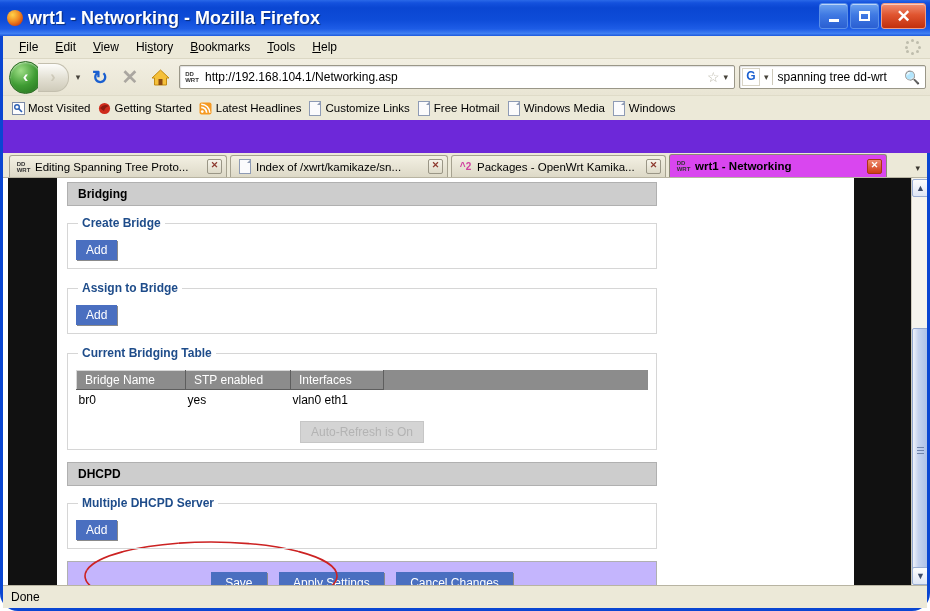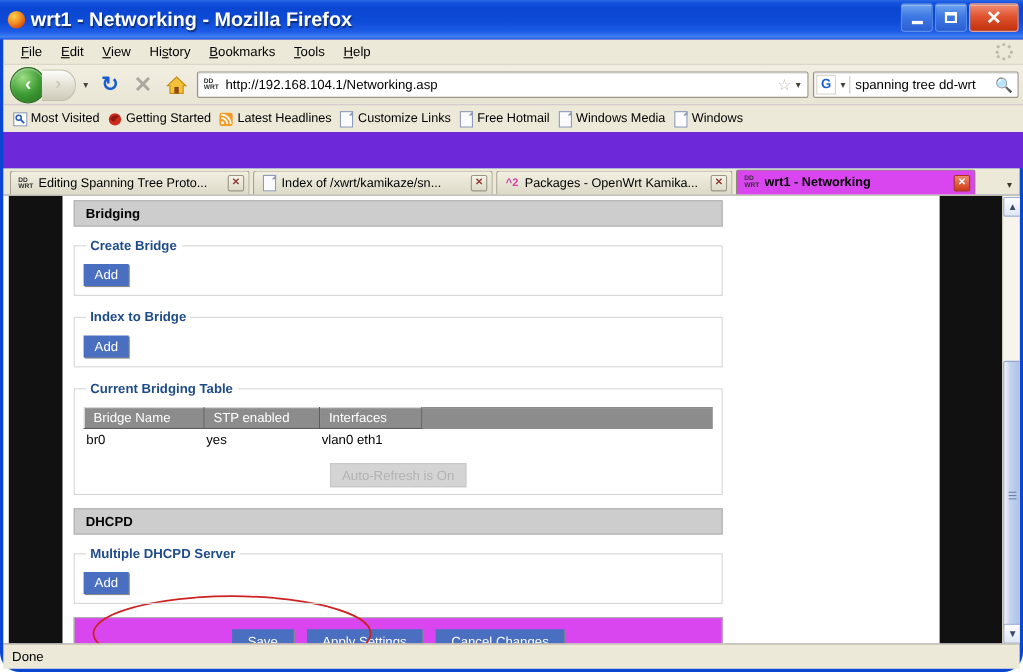--- a/index.html
+++ b/index.html
@@ -275,21 +275,21 @@
     padding: 0 4px; margin-left: 2px;
   }
   .btn-blue {
     display: inline-block; background: #4a6fc0;
     color: #ffffff; font-size: 12px;
     padding: 3px 10px; border: none;
     box-shadow: 1px 1px 0 #8a8a8a;
     cursor: pointer;
   }
   .btn-row {
-    background: #d946ef; border: 1px solid #b0b0b0;
+    background: #c4b5fd; border: 1px solid #b0b0b0;
     padding: 10px; text-align: center;
   }
   .btn-row .btn-blue { margin: 0 4px; padding: 4px 14px; }
 
   table.bridge-table {
     border-collapse: collapse; width: 100%; font-size: 12px;
   }
   table.bridge-table th {
     background: #8c8c8c; color: #ffffff; font-weight: normal;
     text-align: left; padding: 2px 8px;
@@ -525,21 +525,21 @@
       <div id="content">
 
         <div class="section-head">Bridging</div>
 
         <fieldset class="dd">
           <legend>Create Bridge</legend>
           <button type="button" class="btn-blue">Add</button>
         </fieldset>
 
         <fieldset class="dd">
-          <legend>Index to Bridge</legend>
+          <legend>Assign to Bridge</legend>
           <button type="button" class="btn-blue">Add</button>
         </fieldset>
 
         <fieldset class="dd" style="padding-bottom:4px;">
           <legend>Current Bridging Table</legend>
           <div class="tbl-wrap">
             <table class="bridge-table">
               <thead>
                 <tr>
                   <th style="width:92px">Bridge Name</th>

